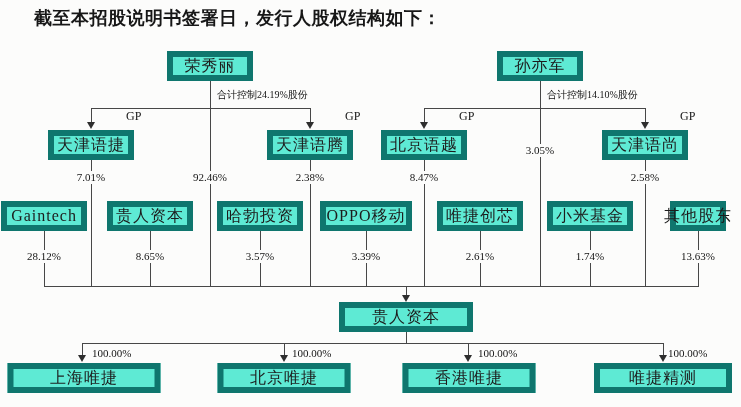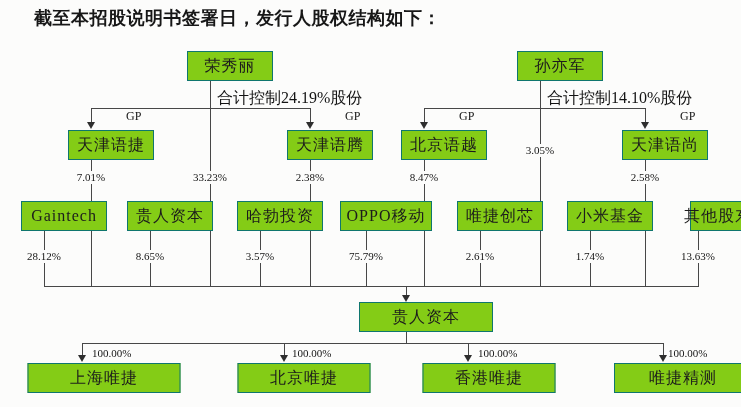--- a/index.html
+++ b/index.html
@@ -7,40 +7,40 @@
     position:relative;width:741px;height:407px;overflow:hidden;
     background:#fcfcfb;color:#1c1c1c;
     font-family:"Liberation Serif","DejaVu Serif",serif;
   }
   .title{
     position:absolute;font-size:18px;font-weight:600;letter-spacing:.5px;
     color:#171717;white-space:nowrap;
   }
   .node{
     position:absolute;box-sizing:border-box;height:30px;
-    border:1px solid #0f766e;background:#84cc16;
+    border:6px solid #0f766e;background:#5eead4;
     display:flex;align-items:center;justify-content:center;
     font-size:16px;color:#1c1c1c;white-space:nowrap;
-    transform:translateX(-50%);letter-spacing:1px;margin-left:20px;
+    transform:translateX(-50%);letter-spacing:1px;
   }
   .vl{position:absolute;width:1px;background:#474747;}
   .hl{position:absolute;height:1px;background:#474747;}
   .arr{
     position:absolute;width:0;height:0;
     border-left:4px solid transparent;border-right:4px solid transparent;
     border-top:7px solid #2e2e2e;
   }
   .pct{
     position:absolute;transform:translateX(-50%);font-size:11px;color:#141414;
     background:#fcfcfb;padding:0 3px;white-space:nowrap;line-height:13px;
   }
   .subpct{
     position:absolute;font-size:11px;color:#141414;white-space:nowrap;line-height:12px;
   }
-  .note{position:absolute;font-size:16px;color:#141414;white-space:nowrap;}
+  .note{position:absolute;font-size:10px;color:#141414;white-space:nowrap;}
   .gp{position:absolute;font-size:12px;color:#141414;white-space:nowrap;margin-left:27px;}
 </style>
 </head>
 <body>
 
 <div class="stage">
 
   <div class="title" style="left:34px;top:6px">截至本招股说明书签署日，发行人股权结构如下：</div>
 
   <div class="vl" style="left:210px;top:81px;height:205px"></div>
@@ -94,38 +94,38 @@
   <div class="node" style="left:540px;top:51px;width:86px">孙亦军</div>
   <div class="note" style="left:217px;top:88px">合计控制24.19%股份</div>
   <div class="note" style="left:547px;top:88px">合计控制14.10%股份</div>
 
   <div class="node" style="left:91px;top:130px;width:86px">天津语捷</div>
   <div class="node" style="left:310px;top:130px;width:86px">天津语腾</div>
   <div class="node" style="left:424px;top:130px;width:86px">北京语越</div>
   <div class="node" style="left:645px;top:130px;width:86px">天津语尚</div>
 
   <div class="pct" style="left:91px;top:171px">7.01%</div>
-  <div class="pct" style="left:210px;top:171px">33.23%</div>
+  <div class="pct" style="left:210px;top:171px">92.46%</div>
   <div class="pct" style="left:310px;top:171px">2.38%</div>
   <div class="pct" style="left:424px;top:171px">8.47%</div>
   <div class="pct" style="left:540px;top:144px">3.05%</div>
   <div class="pct" style="left:645px;top:171px">2.58%</div>
 
   <div class="node" style="left:44px;top:201px;width:86px">Gaintech</div>
   <div class="node" style="left:260px;top:201px;width:86px">哈勃投资</div>
   <div class="node" style="left:150px;top:201px;width:86px">贵人资本</div>
   <div class="node" style="left:366px;top:201px;width:92px">OPPO移动</div>
   <div class="node" style="left:480px;top:201px;width:86px">唯捷创芯</div>
   <div class="node" style="left:590px;top:201px;width:86px">小米基金</div>
   <div class="node" style="left:698px;top:201px;width:56px">其他股东</div>
 
   <div class="pct" style="left:44px;top:250px">28.12%</div>
   <div class="pct" style="left:150px;top:250px">8.65%</div>
   <div class="pct" style="left:260px;top:250px">3.57%</div>
-  <div class="pct" style="left:366px;top:250px">75.79%</div>
+  <div class="pct" style="left:366px;top:250px">3.39%</div>
   <div class="pct" style="left:480px;top:250px">2.61%</div>
   <div class="pct" style="left:590px;top:250px">1.74%</div>
   <div class="pct" style="left:698px;top:250px">13.63%</div>
 
   <div class="node" style="left:406px;top:302px;width:134px">贵人资本</div>
 
   <div class="subpct" style="left:92px;top:347px">100.00%</div>
   <div class="subpct" style="left:292px;top:347px">100.00%</div>
   <div class="subpct" style="left:478px;top:347px">100.00%</div>
   <div class="subpct" style="left:668px;top:347px">100.00%</div>

